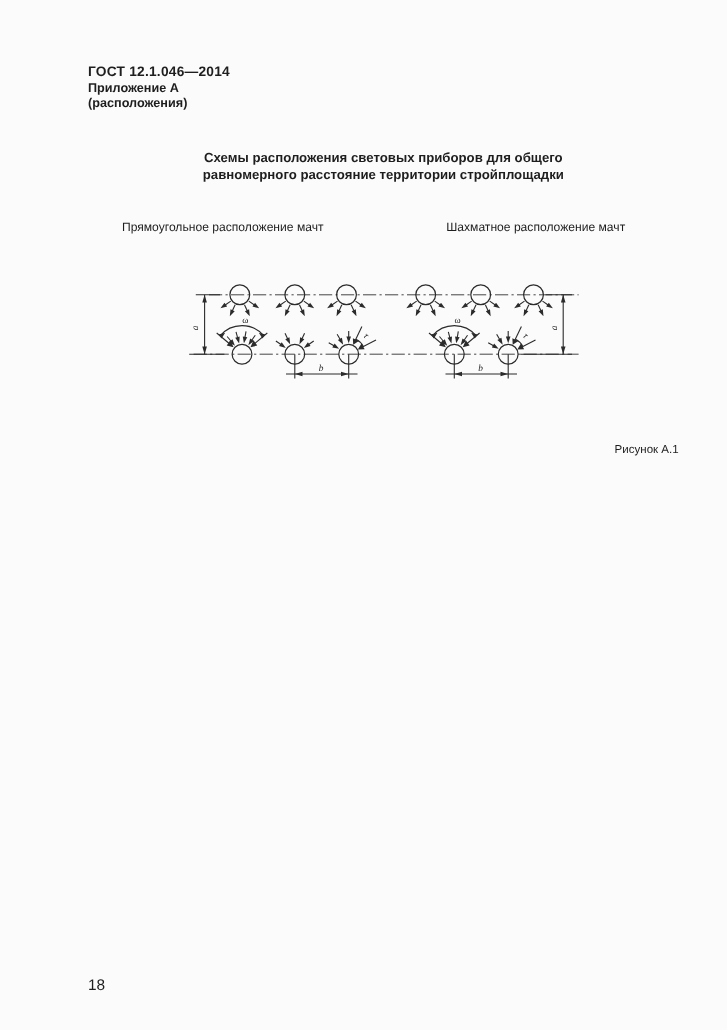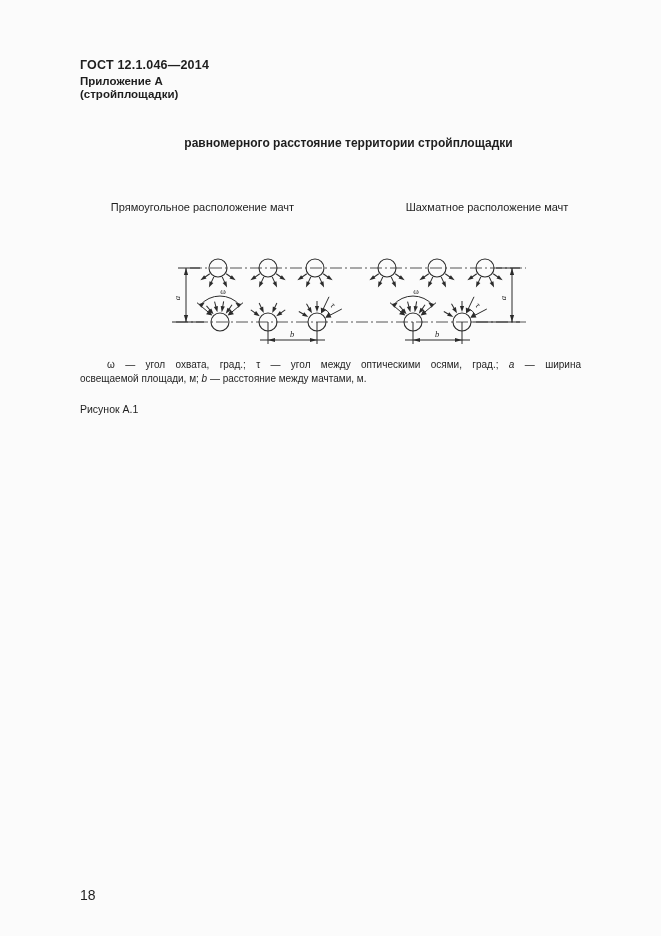--- a/index.html
+++ b/index.html
@@ -21,36 +21,37 @@
   .figure-svg line,.figure-svg path{stroke:#2b2b2b;stroke-width:1;fill:none;}
   .figure-svg circle{stroke:#2b2b2b;stroke-width:1.1;fill:none;}
   .figure-svg polygon{fill:#2b2b2b;stroke:none;}
   .figure-svg .cl{stroke-dasharray:12 3 2 3;stroke-width:0.8;}
   .figure-svg text{font-family:"Liberation Serif","DejaVu Serif",serif;font-size:8.5px;fill:#1e1e1e;stroke:none;}
   .figure-svg text.it{font-style:italic;}
   .caption{position:absolute;left:80px;top:358px;width:501px;font-size:10px;line-height:13.5px;}
   .caption .l1{text-align:justify;text-align-last:justify;text-indent:27px;}
   .caption .l2{text-align:left;}
   .caption i{font-style:italic;}
-  .fig-number{position:absolute;left:80px;top:403px;width:537px;text-align:left;font-size:10.5px;}
+  .fig-number{position:absolute;left:80px;top:403px;width:537px;text-align:right;font-size:10.5px;}
   .page-number{position:absolute;left:80px;top:887px;font-size:14px;}
 </style>
 </head>
 <body>
 
 <div class="page">
 
   <div class="std-number">ГОСТ 12.1.046—2014</div>
 
   <div class="appendix">
     <div>Приложение А</div>
-    <div>(стройплощадки)</div>
+    <div>(расположения)</div>
   </div>
 
   <div class="doc-title">
+    <div>Схемы расположения световых приборов для общего</div>
     <div>равномерного расстояние территории стройплощадки</div>
   </div>
 
   <div class="scheme-label left">Прямоугольное расположение мачт</div>
   <div class="scheme-label right">Шахматное расположение мачт</div>
 
   <svg class="figure-svg" viewBox="0 0 360 105" xmlns="http://www.w3.org/2000/svg">
     <defs>
 
       <g id="rayOut">
@@ -151,22 +152,18 @@
       <line x1="235" y1="92" x2="300" y2="92"></line>
       <polygon points="243,92 250,89.9 250,94.1"></polygon>
       <polygon points="292,92 285,89.9 285,94.1"></polygon>
       <text class="it" x="267" y="89" text-anchor="middle">b</text>
 
       <text x="246" y="46" text-anchor="middle">ω</text>
       <text class="it" x="306" y="59" text-anchor="middle" transform="rotate(45 306 59)">τ</text>
     </g>
   </svg>
 
-  <div class="caption">
-    <div class="l1"><span>ω — угол охвата, град.; τ — угол между оптическими осями, град.; </span><i>а</i><span> — ширина</span></div>
-    <div class="l2"><span>освещаемой площади, м; </span><i>b</i><span> — расстояние между мачтами, м.</span></div>
-  </div>
 
   <div class="fig-number">Рисунок А.1</div>
 
   <div class="page-number">18</div>
 
 </div>
 
 </body></html>

